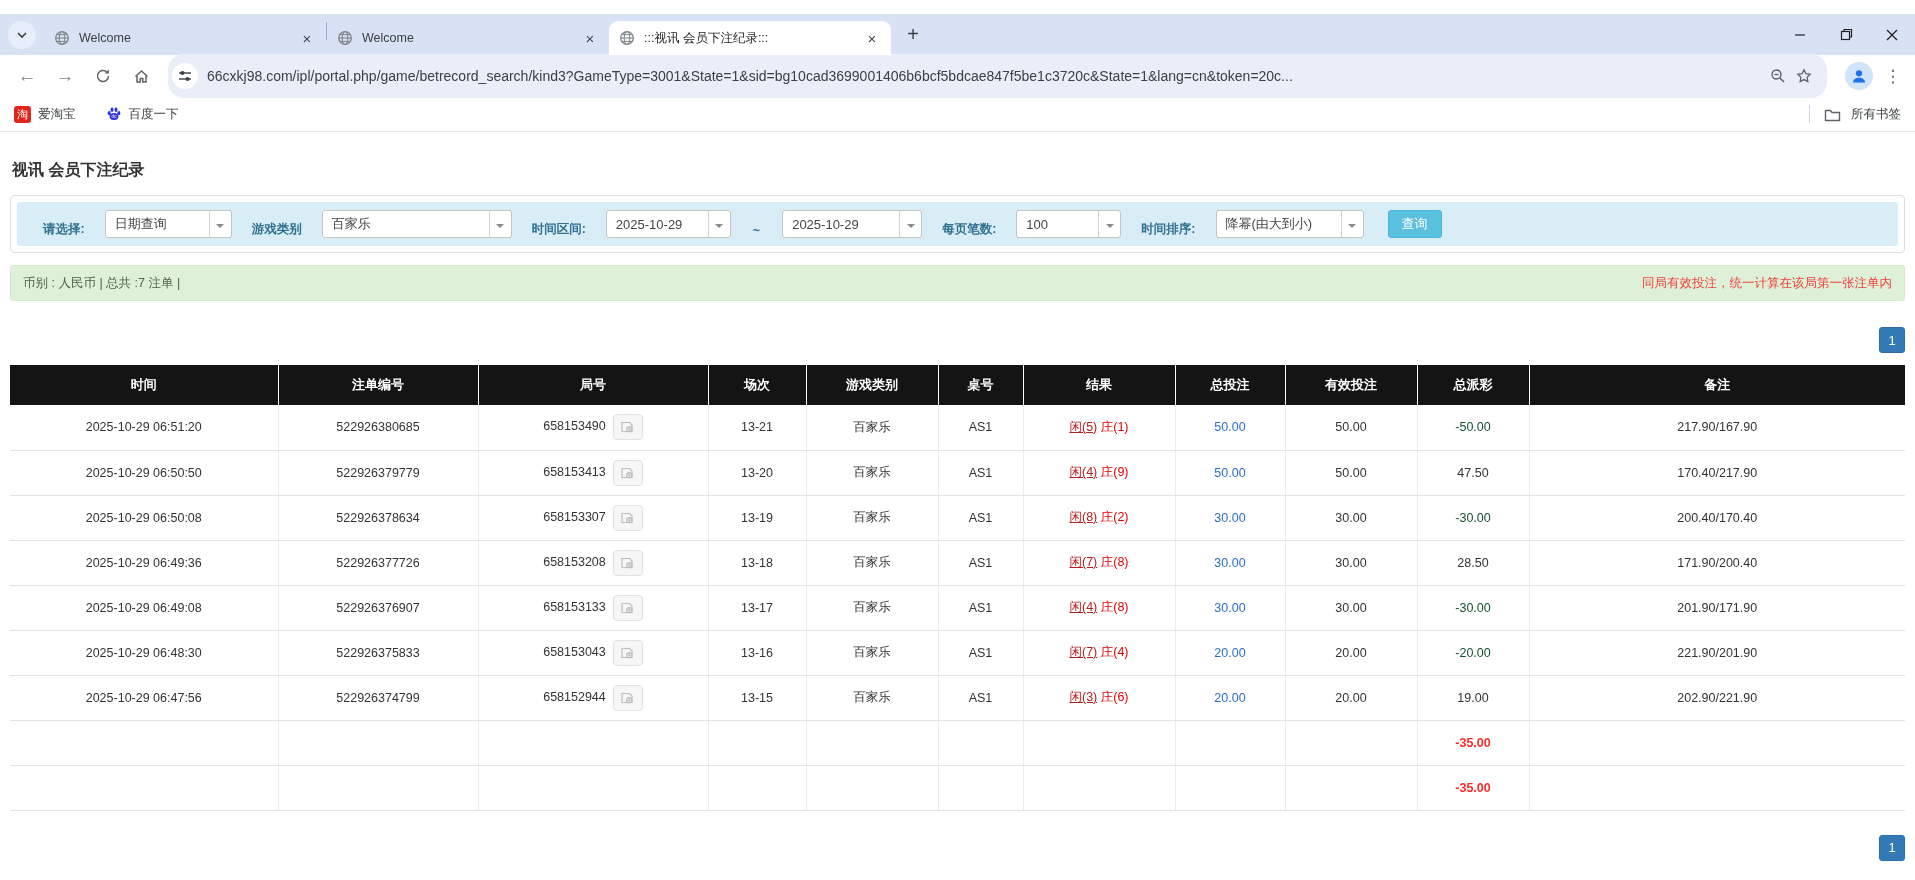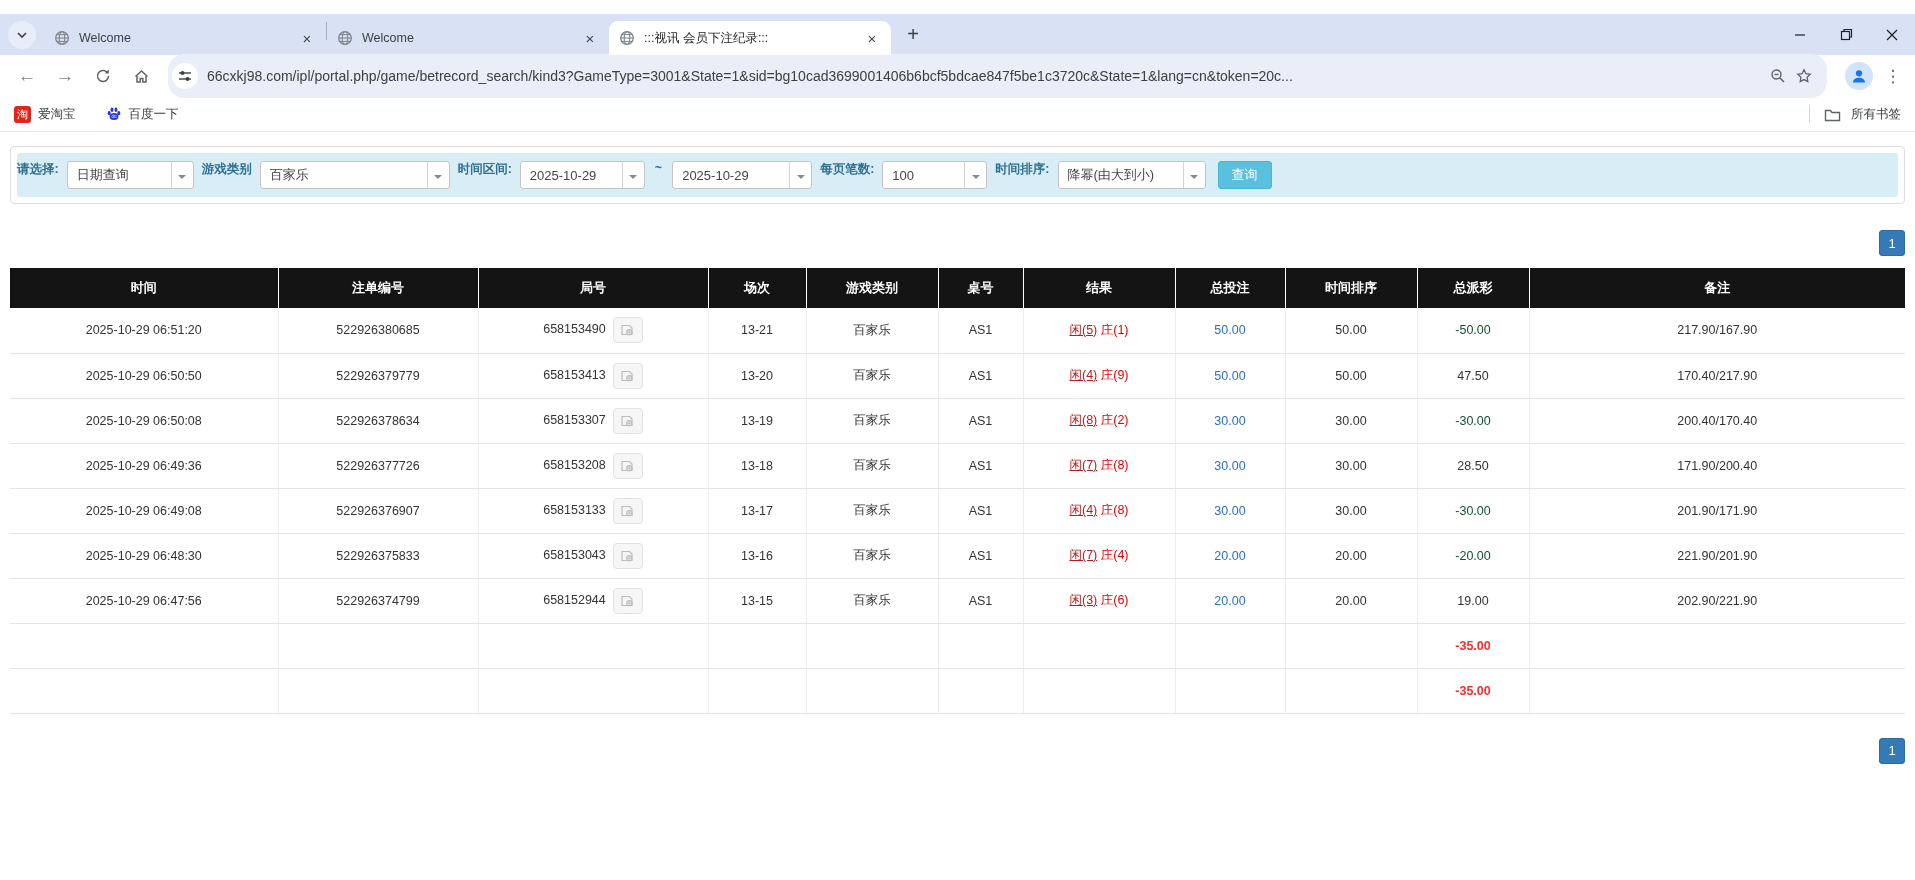--- a/index.html
+++ b/index.html
@@ -33,21 +33,21 @@
   .bm-item { display:flex; align-items:center; gap:7px; font-size:12.5px; color:#3c4043; margin-right:30px; }
   .bm-taobao { width:17px; height:17px; background:#e1251b; border-radius:3px; color:#fff; font-size:11px; display:flex; align-items:center; justify-content:center; }
   .bm-right { margin-left:auto; display:flex; align-items:center; gap:10px; font-size:12.5px; color:#3c4043; }
   .bm-divider { width:1px; height:18px; background:#c8d4ea; margin-right:4px; }
 
   
   .content { padding:0 10px; }
   .page-title { font-size:16px; font-weight:600; color:#333; margin:28px 0 0 2px; }
 
   .filter-outer { margin-top:14px; border:1px solid #ddd; border-radius:4px; background:#fff; padding:6px; }
-  .filter-inner { background:#d9edf7; border-radius:3px; padding:8px 0; display:flex; align-items:flex-start; gap:8px; font-size:12.5px; }
+  .filter-inner { background:#d9edf7; border-radius:3px; padding:8px 26px; display:flex; align-items:flex-end; gap:20px; font-size:12.5px; }
   .flabel { color:#31708f; font-weight:bold; white-space:nowrap; }
   .tilde { color:#31708f; font-weight:bold; margin:0 2px; }
   .select { background:#fff; border:1px solid #c4c4c4; border-radius:3px; height:28px; display:flex; align-items:stretch; }
   .select .val { padding:0 9px; color:#444; font-size:13px; display:flex; align-items:center; flex:1; white-space:nowrap; }
   .select .arrow { width:22px; border-left:1px solid #d5d5d5; display:flex; align-items:center; justify-content:center; }
   .select .arrow i { border:4px solid transparent; border-top-color:#8a8a8a; margin-top:7px; }
   .w1{width:127px}.w2{width:190px}.w3{width:125px}.w4{width:140px}.w5{width:105px}.w6{width:148px}
   .btn-search { background:#5bc0de; color:#fff; border:1px solid #46b8da; border-radius:3px; height:28px; padding:0 13px; font-size:13px; margin-left:4px; }
 
   .info-bar { margin-top:12px; background:#dff0d8; border:1px solid #d6e9c6; border-radius:3px; height:36px; display:flex; align-items:center; justify-content:space-between; padding:0 12px; font-size:12.5px; }
@@ -222,20 +222,21 @@
     <div class="bm-right">
       <div class="bm-divider"></div>
       <svg width="17" height="15" viewBox="0 0 17 15">
           <path d="M1.5 3.5h5l1.5 2h7.5v8h-14z" fill="none" stroke="#5f6368" stroke-width="1.4"></path>
         </svg>
       <span>所有书签</span>
     </div>
   </div>
 
   <div class="content">
+    <div class="page-title">视讯 会员下注纪录</div>
 
     <div class="filter-outer">
       <div class="filter-inner">
         <span class="flabel">请选择:</span>
         <div class="select w1">
           <span class="val">日期查询</span>
           <span class="arrow">
               <i></i>
             </span>
         </div>
@@ -271,20 +272,24 @@
         <div class="select w6">
           <span class="val">降幂(由大到小)</span>
           <span class="arrow">
               <i></i>
             </span>
         </div>
         <button class="btn-search">查询</button>
       </div>
     </div>
 
+    <div class="info-bar">
+      <span class="info-left">币别 : 人民币 | 总共 :7 注单 |</span>
+      <span class="info-right">同局有效投注，统一计算在该局第一张注单内</span>
+    </div>
 
     <div class="pager top">
       <div class="page-btn">1</div>
     </div>
 
     <table class="bets">
       <colgroup id="cols">
           <col style="width: 268px;">
           <col style="width: 200px;">
           <col style="width: 230px;">
@@ -300,21 +305,21 @@
       <thead>
           <tr id="head-row">
             <th>时间</th>
             <th>注单编号</th>
             <th>局号</th>
             <th>场次</th>
             <th>游戏类别</th>
             <th>桌号</th>
             <th>结果</th>
             <th>总投注</th>
-            <th>时间排序</th>
+            <th>有效投注</th>
             <th>总派彩</th>
             <th>备注</th>
           </tr>
         </thead>
       <tbody id="body-rows">
   <tr>
     <td>2025-10-29 06:51:20</td>
     <td>522926380685</td>
     <td>
       <span>658153490</span><span class="video-btn">

